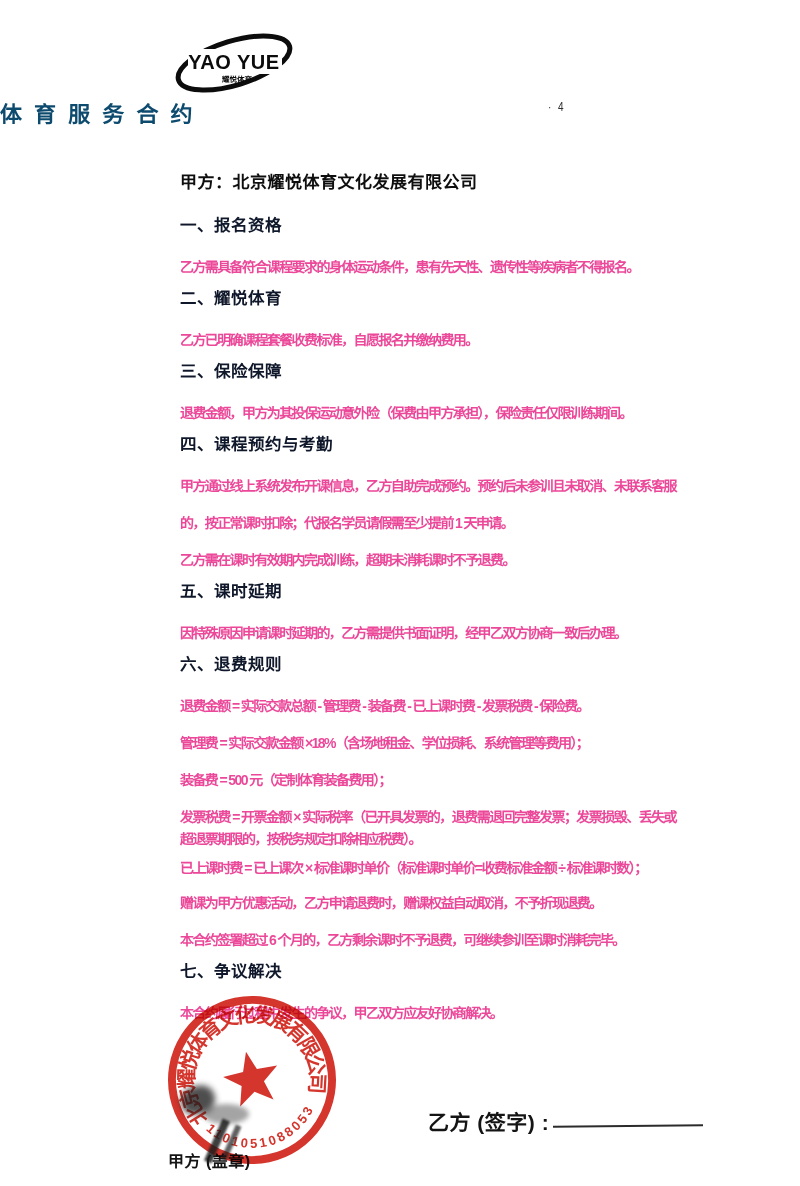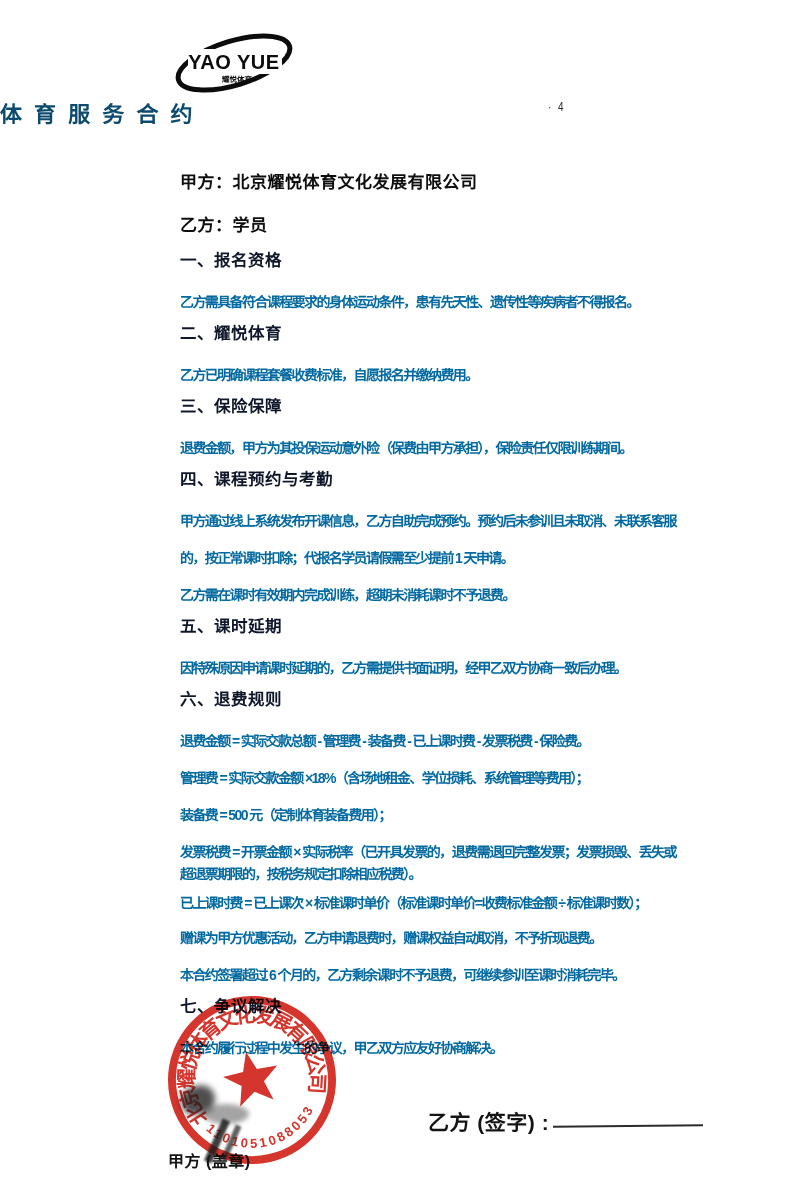--- a/index.html
+++ b/index.html
@@ -34,21 +34,21 @@
     letter-spacing:.5px; color:#0e0e0e;
   }
   .party.a { margin-bottom:18px; }
   .party.b { margin-bottom:10px; }
   .sec-h {
     font-size:16.5px; font-weight:bold; line-height:25px;
     margin:0 0 11px; letter-spacing:.5px; color:#0f172a;
   }
   .sec-p {
     font-size:14px; font-weight:bold; line-height:37px;
-    letter-spacing:-1.6px; margin:0; color:#0369a1;
+    letter-spacing:-1.6px; margin:0; color:#ec4899;
     text-align:justify;
   }
   .sec-p.tight { line-height:22px; margin-top:7px; }
   .sec-p.gap-top { margin-top:6px; }
   
   .sig-a {
     position:absolute; left:168px; top:1148px;
     font-size:16px; font-weight:bold; letter-spacing:.5px;
   }
   .sig-b {
@@ -91,21 +91,20 @@
     <text x="64" y="43" text-anchor="middle" font-family="Liberation Sans, sans-serif" font-size="20" font-weight="bold" fill="#0c0c0c" letter-spacing="0.5">YAO YUE</text>
     <text x="67" y="56" text-anchor="middle" font-family="Liberation Sans, sans-serif" font-size="7.5" font-weight="bold" fill="#0c0c0c" style="filter:blur(.4px)">耀悦体育</text>
   </svg>
 
   <h1 class="doc-title">体 育 服 务 合 约</h1>
   <span class="stray-mark">· 4</span>
 
   <main class="content">
 
     <p class="party a"><span>甲方：</span><span>北京耀悦体育文化发展有限公司</span></p>
-    <p class="party b"><span>乙方：</span><span>学员</span></p>
 
     <h2 class="sec-h">一、报名资格</h2>
     <p class="sec-p">乙方需具备符合课程要求的身体运动条件，患有先天性、遗传性等疾病者不得报名。</p>
 
     <h2 class="sec-h">二、耀悦体育</h2>
     <p class="sec-p">乙方已明确课程套餐收费标准，自愿报名并缴纳费用。</p>
 
     <h2 class="sec-h">三、保险保障</h2>
     <p class="sec-p">退费金额，甲方为其投保运动意外险（保费由甲方承担），保险责任仅限训练期间。</p>
 

